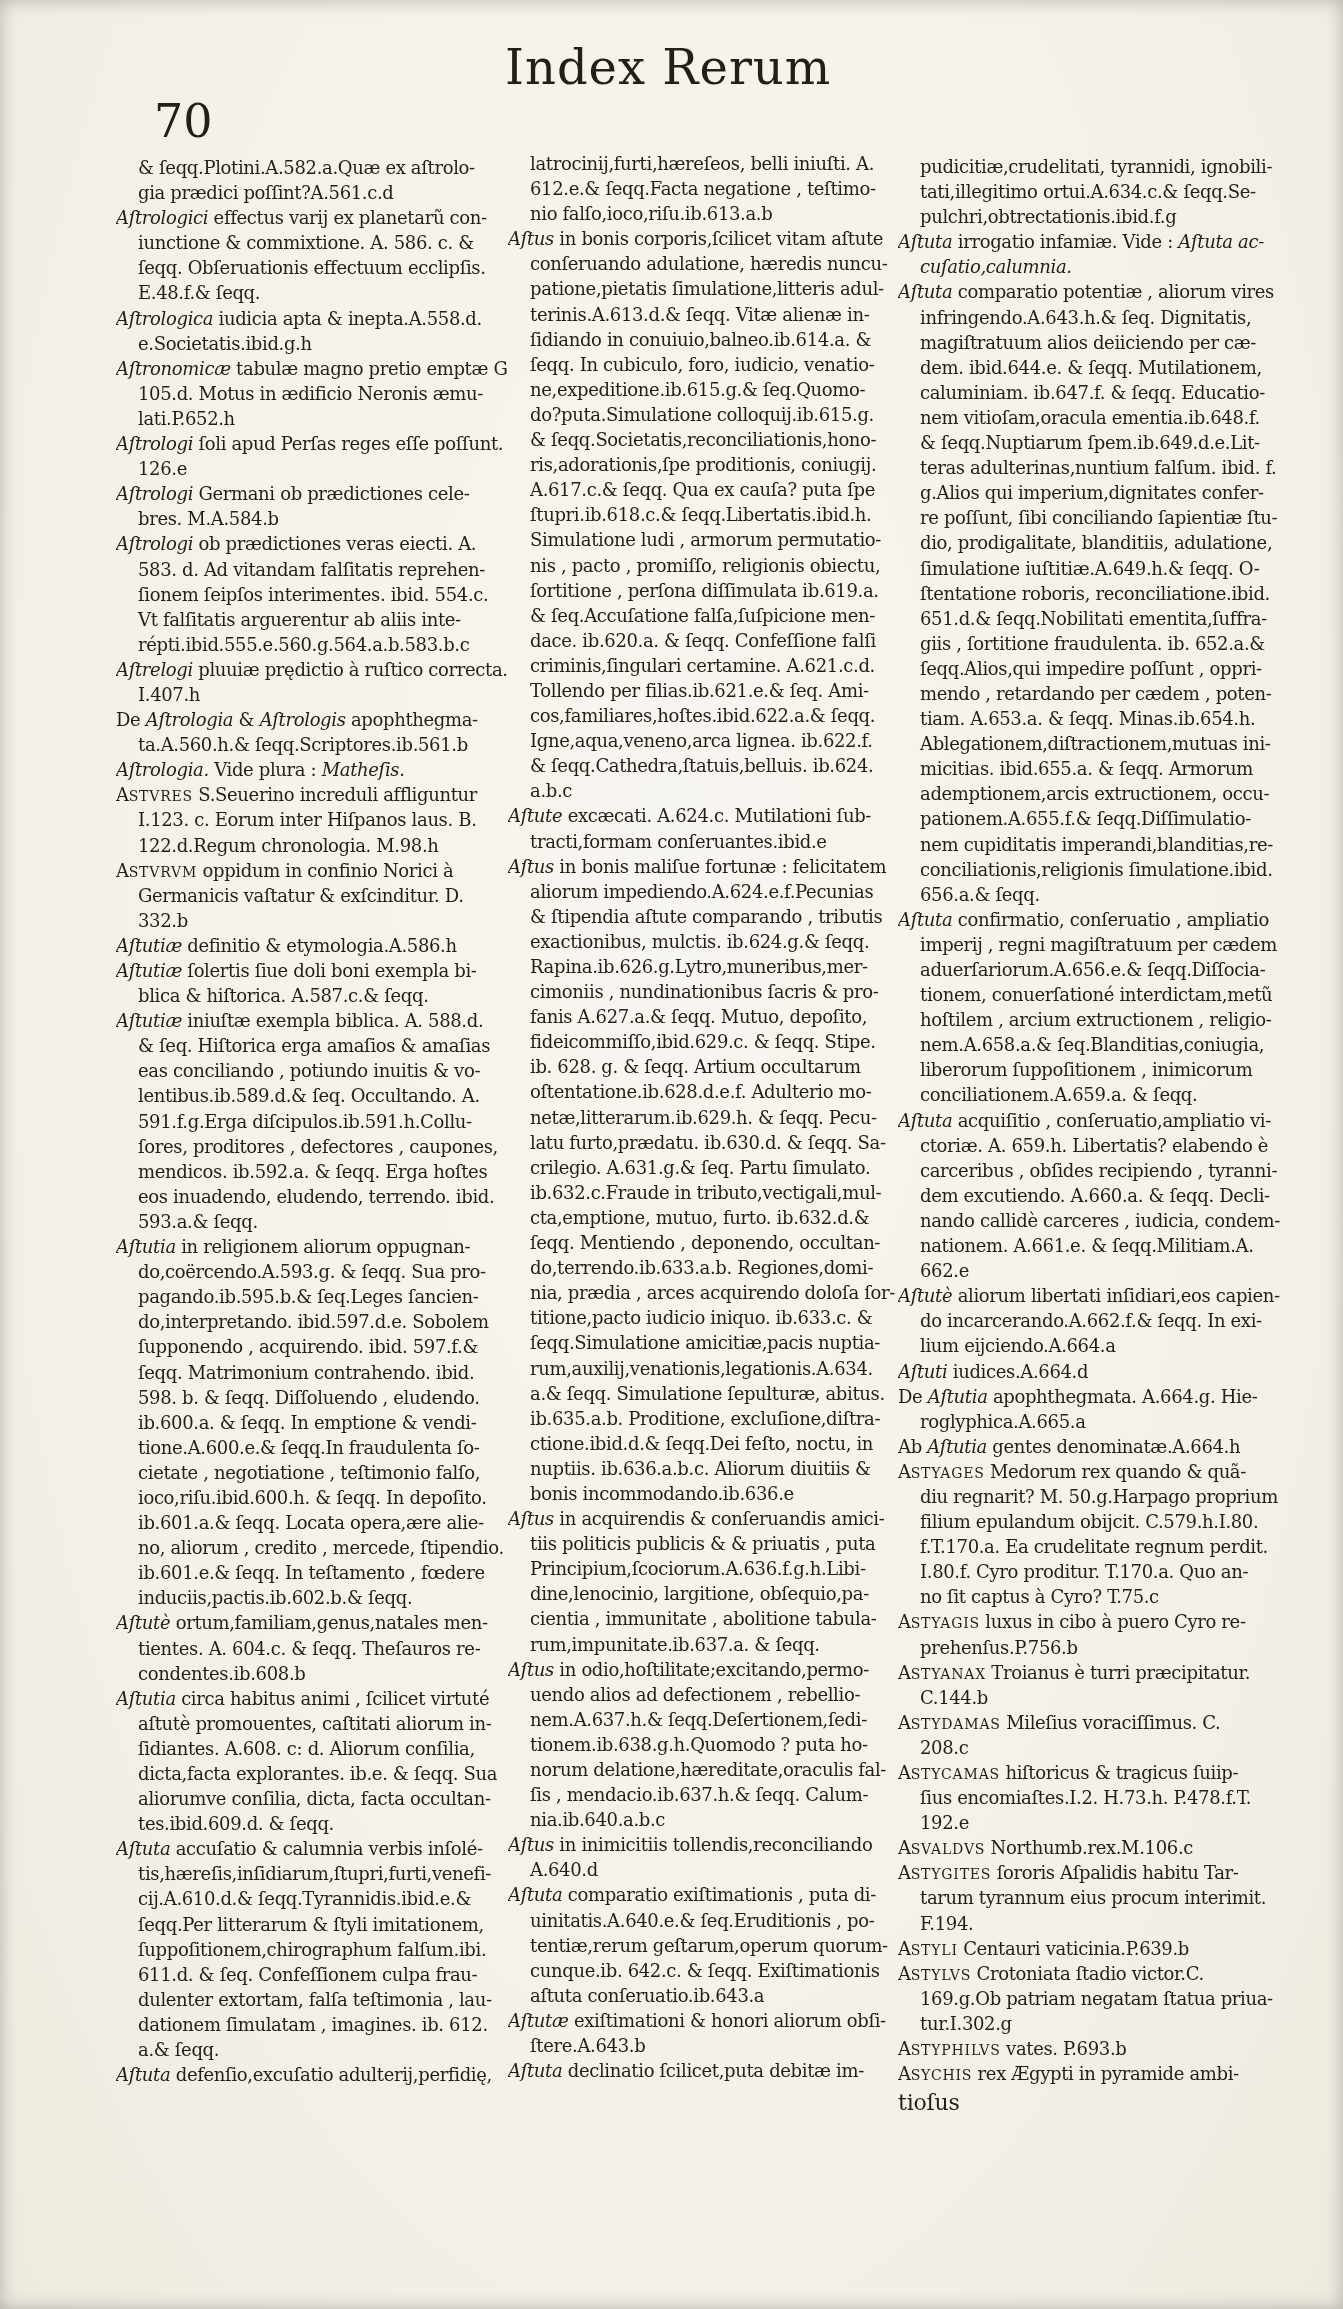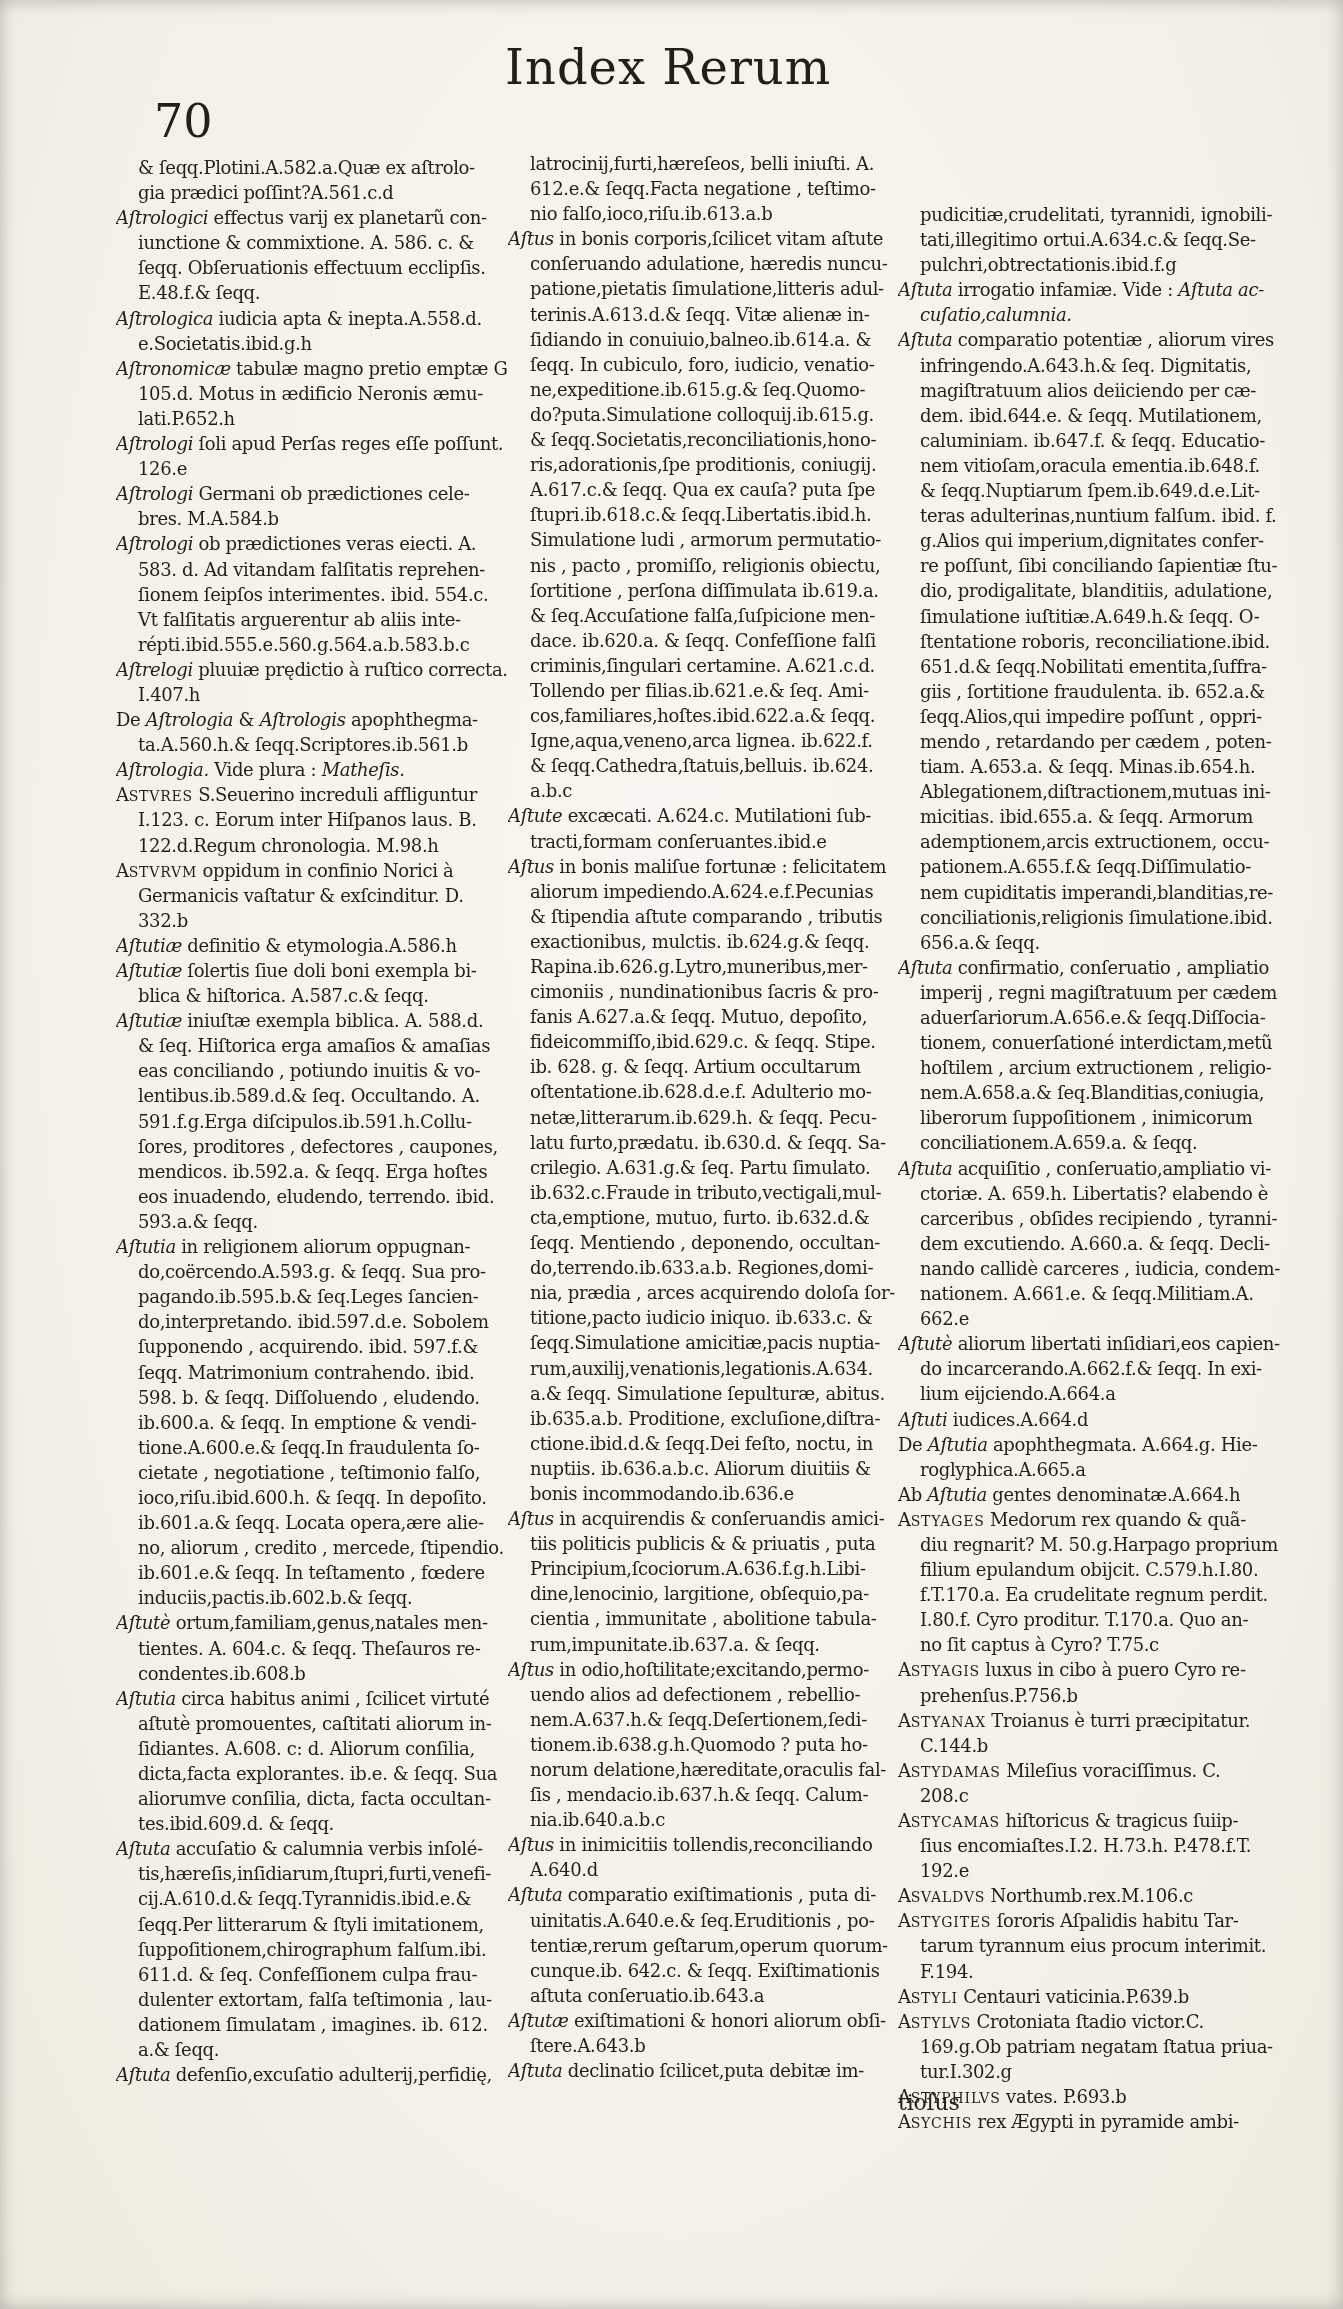--- a/index.html
+++ b/index.html
@@ -7,21 +7,21 @@
     background:radial-gradient(ellipse at 50% 38%, #f8f6f0 0%, #f4f1e9 62%, #edeadf 100%);
     font-family:"DejaVu Serif","Liberation Serif",serif;color:#221e18;overflow:hidden;
     box-shadow:0 0 18px rgba(0,0,0,.25) inset;}
   .pagenum{position:absolute;left:110px;top:98px;font-size:46px;line-height:1;font-weight:400;margin-left:44px;}
   .title{position:absolute;left:505px;top:36px;width:460px;text-align:left;
     font-size:48px;line-height:1.3;letter-spacing:1px;}
   .col{position:absolute;width:404px;font-size:18px;line-height:25.1px;
     letter-spacing:-0.35px;overflow:hidden;}
   .col-1{left:116px;top:155px;}
   .col-2{left:508px;top:151px;}
-  .col-3{left:898px;top:154px;margin-top:48px;}
+  .col-3{left:898px;top:154px;}
   .line{white-space:nowrap;height:25.1px;padding-left:22px;}
   .line.head{padding-left:0;}
   .it{font-style:italic;}
   .sc{font-size:0.78em;letter-spacing:0.8px;}
   .catchword{position:absolute;left:898px;top:2090px;width:392px;text-align:left;
     font-size:22px;letter-spacing:-0.2px;}
 </style>
 </head>
 <body>
 

